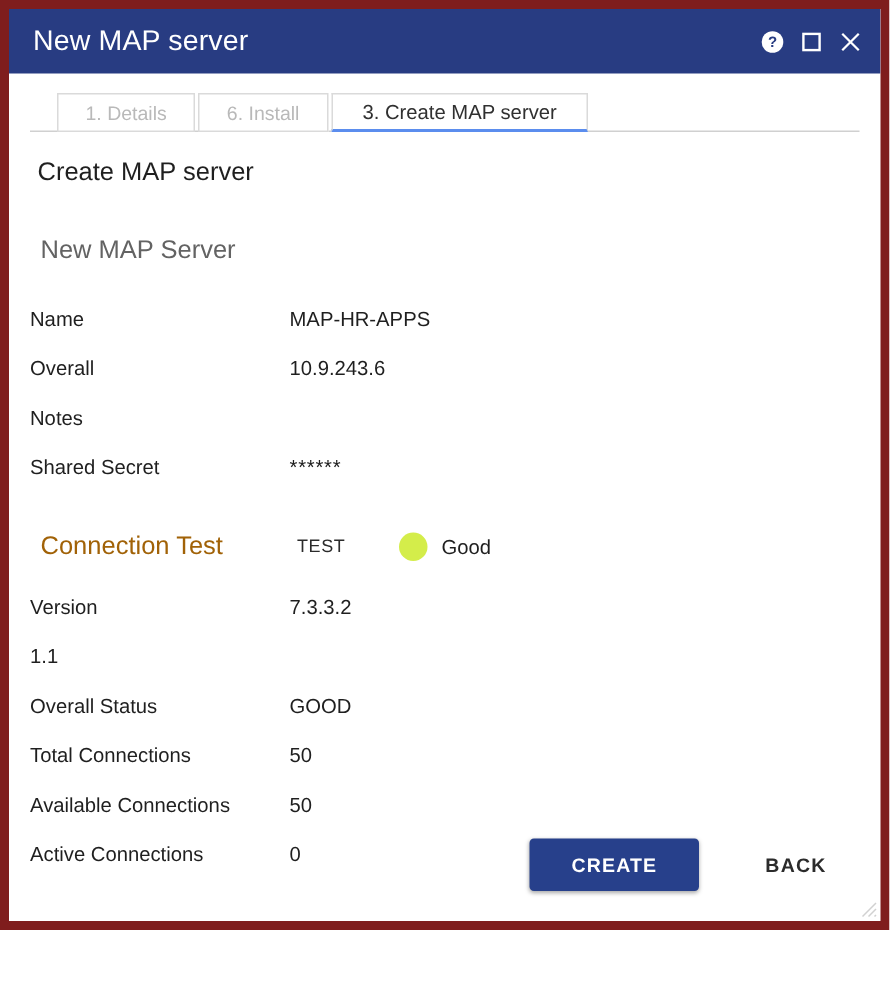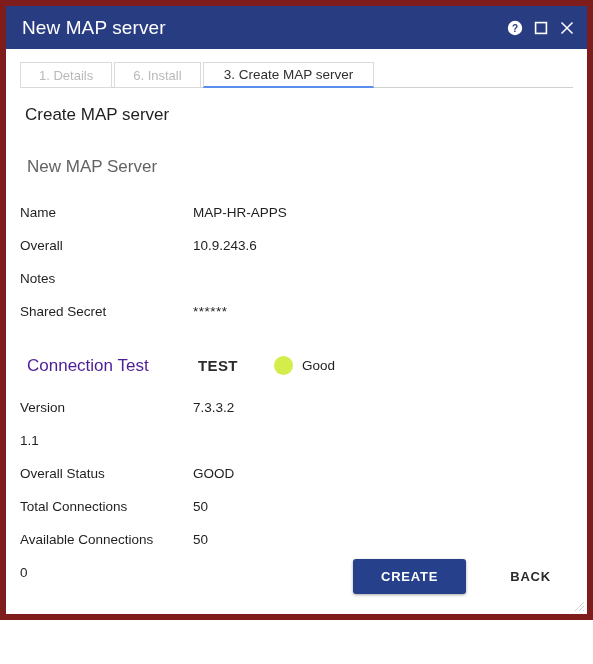--- a/index.html
+++ b/index.html
@@ -58,21 +58,21 @@
 
   
   .tabstrip-wrap {
     position: relative;
     padding: 12px 0 0 0;
   }
   .tabstrip {
     position: relative;
     display: flex;
     align-items: flex-end;
-    padding-left: 14px;
+    padding-left: 32px;
     height: 27px;
   }
   .tabstrip::after {
     content: "";
     position: absolute;
     left: 14px;
     right: 14px;
     bottom: 0;
     height: 1px;
     background: #d0d0d0;
@@ -144,27 +144,27 @@
   .kv-value.kv-secret { letter-spacing: .5px; }
 
   
   .conn-row {
     display: flex;
     align-items: center;
     margin: 34px 0 0 7px;
   }
   .conn-title {
     font-size: 17px;
-    color: #4c1d95;
+    color: #a16207;
     font-weight: 400;
     width: 165px;
   }
   .test-button {
-    font-size: 15px;
-    font-weight: bold;
+    font-size: 12px;
+    font-weight: normal;
     letter-spacing: .4px;
     color: #2b2b2b;
     background: transparent;
     border: none;
     padding: 4px 6px;
     cursor: pointer;
     font-family: "Liberation Sans", sans-serif;
   }
   .status-wrap {
     display: flex;
@@ -317,20 +317,21 @@
       </div>
       <div class="kv-row">
         <div class="kv-label">Total Connections</div>
         <div class="kv-value">50</div>
       </div>
       <div class="kv-row">
         <div class="kv-label">Available Connections</div>
         <div class="kv-value">50</div>
       </div>
       <div class="kv-row">
+        <div class="kv-label">Active Connections</div>
         <div class="kv-value">0</div>
       </div>
     </div>
 
   </div>
 
   <div class="footer">
     <button class="btn-primary">CREATE</button>
     <button class="btn-flat">BACK</button>
   </div>

